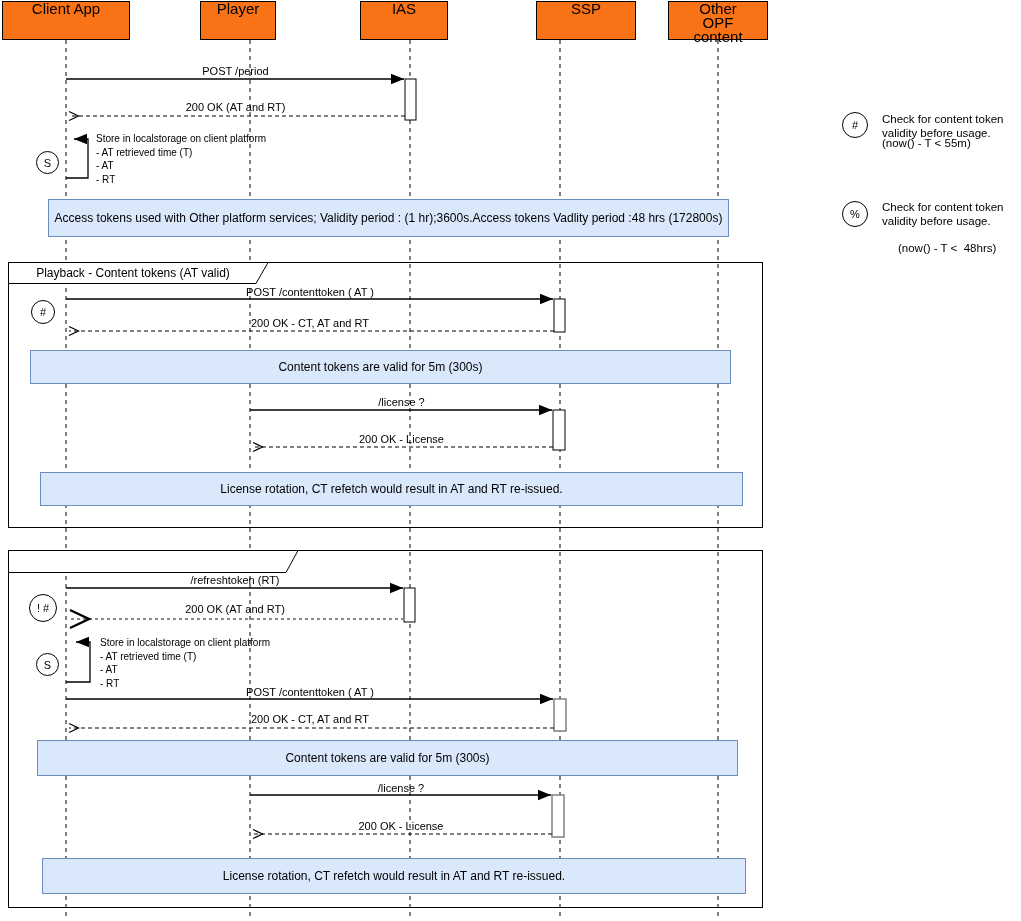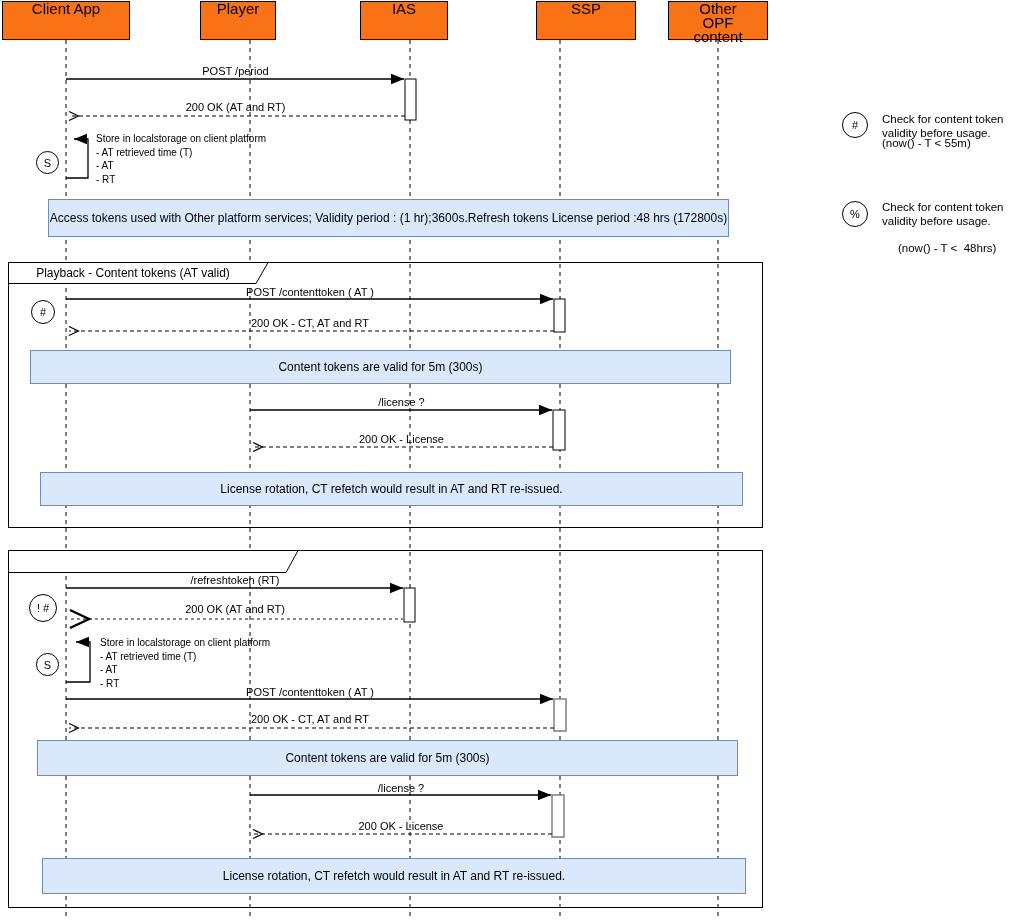--- a/index.html
+++ b/index.html
@@ -44,21 +44,21 @@
       <line x1="560" y1="40" x2="560" y2="918"></line>
       <line x1="718" y1="40" x2="718" y2="918"></line>
     </g>
   </svg>
 
   <div class="frame" style="left:8px;top:262px;width:755px;height:266px;"></div>
   <div class="frame" style="left:8px;top:550px;width:755px;height:358px;"></div>
 
   <div class="note" style="left:48px;top:199px;width:681px;height:38px;">
     <div>Access tokens used with Other platform services; Validity period : (1 hr);3600s.</div>
-    <div>Refresh tokens License period :48 hrs (172800s)</div>
+    <div>Access tokens Vadlity period :48 hrs (172800s)</div>
   </div>
   <div class="note" style="left:30px;top:350px;width:701px;height:34px;">
     <div>Content tokens are valid for 5m (300s)</div>
   </div>
   <div class="note" style="left:40px;top:472px;width:703px;height:34px;">
     <div>License rotation, CT refetch would result in AT and RT re-issued.</div>
   </div>
   <div class="note" style="left:37px;top:740px;width:701px;height:36px;">
     <div>Content tokens are valid for 5m (300s)</div>
   </div>

